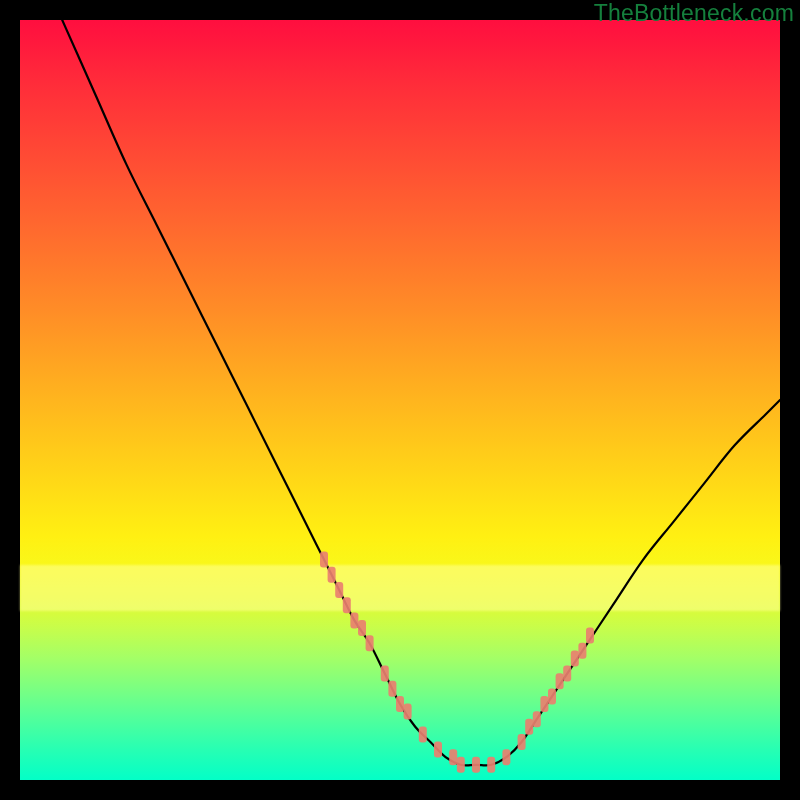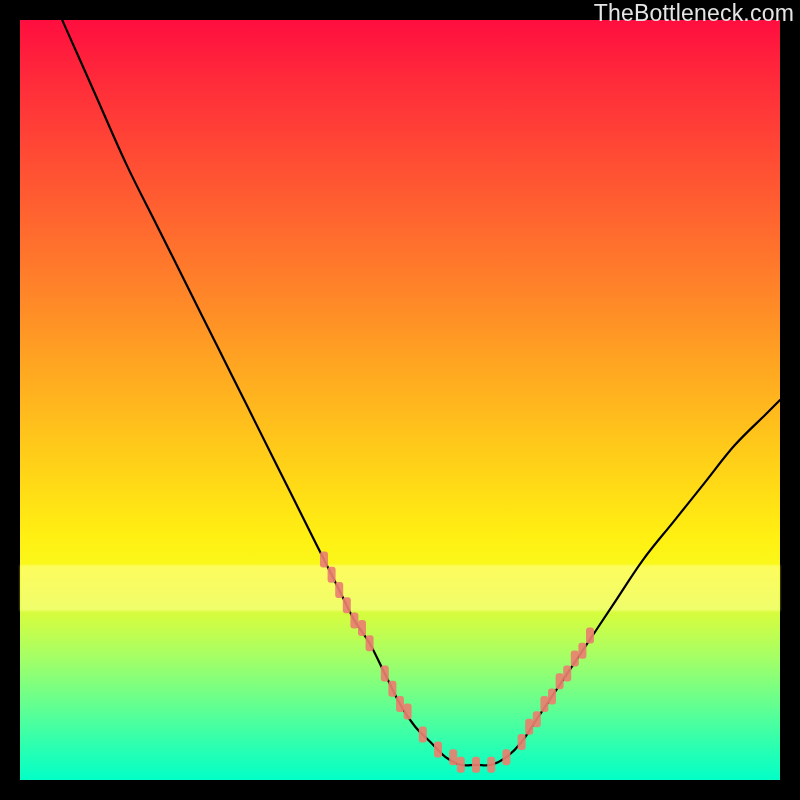--- a/index.html
+++ b/index.html
@@ -59,21 +59,21 @@
     position: absolute;
     left: 0;
     top: 0;
     width: 760px;
     height: 760px;
   }
   .watermark {
     position: absolute;
     top: 0px;
     right: 6px;
-    color: #e5e5e5;
+    color: #15803d;
     font-size: 23px;
     font-weight: 500;
     letter-spacing: 0.2px;
   }
 </style>
 </head>
 <body>
 
 <div class="frame">
   <div class="plot">

